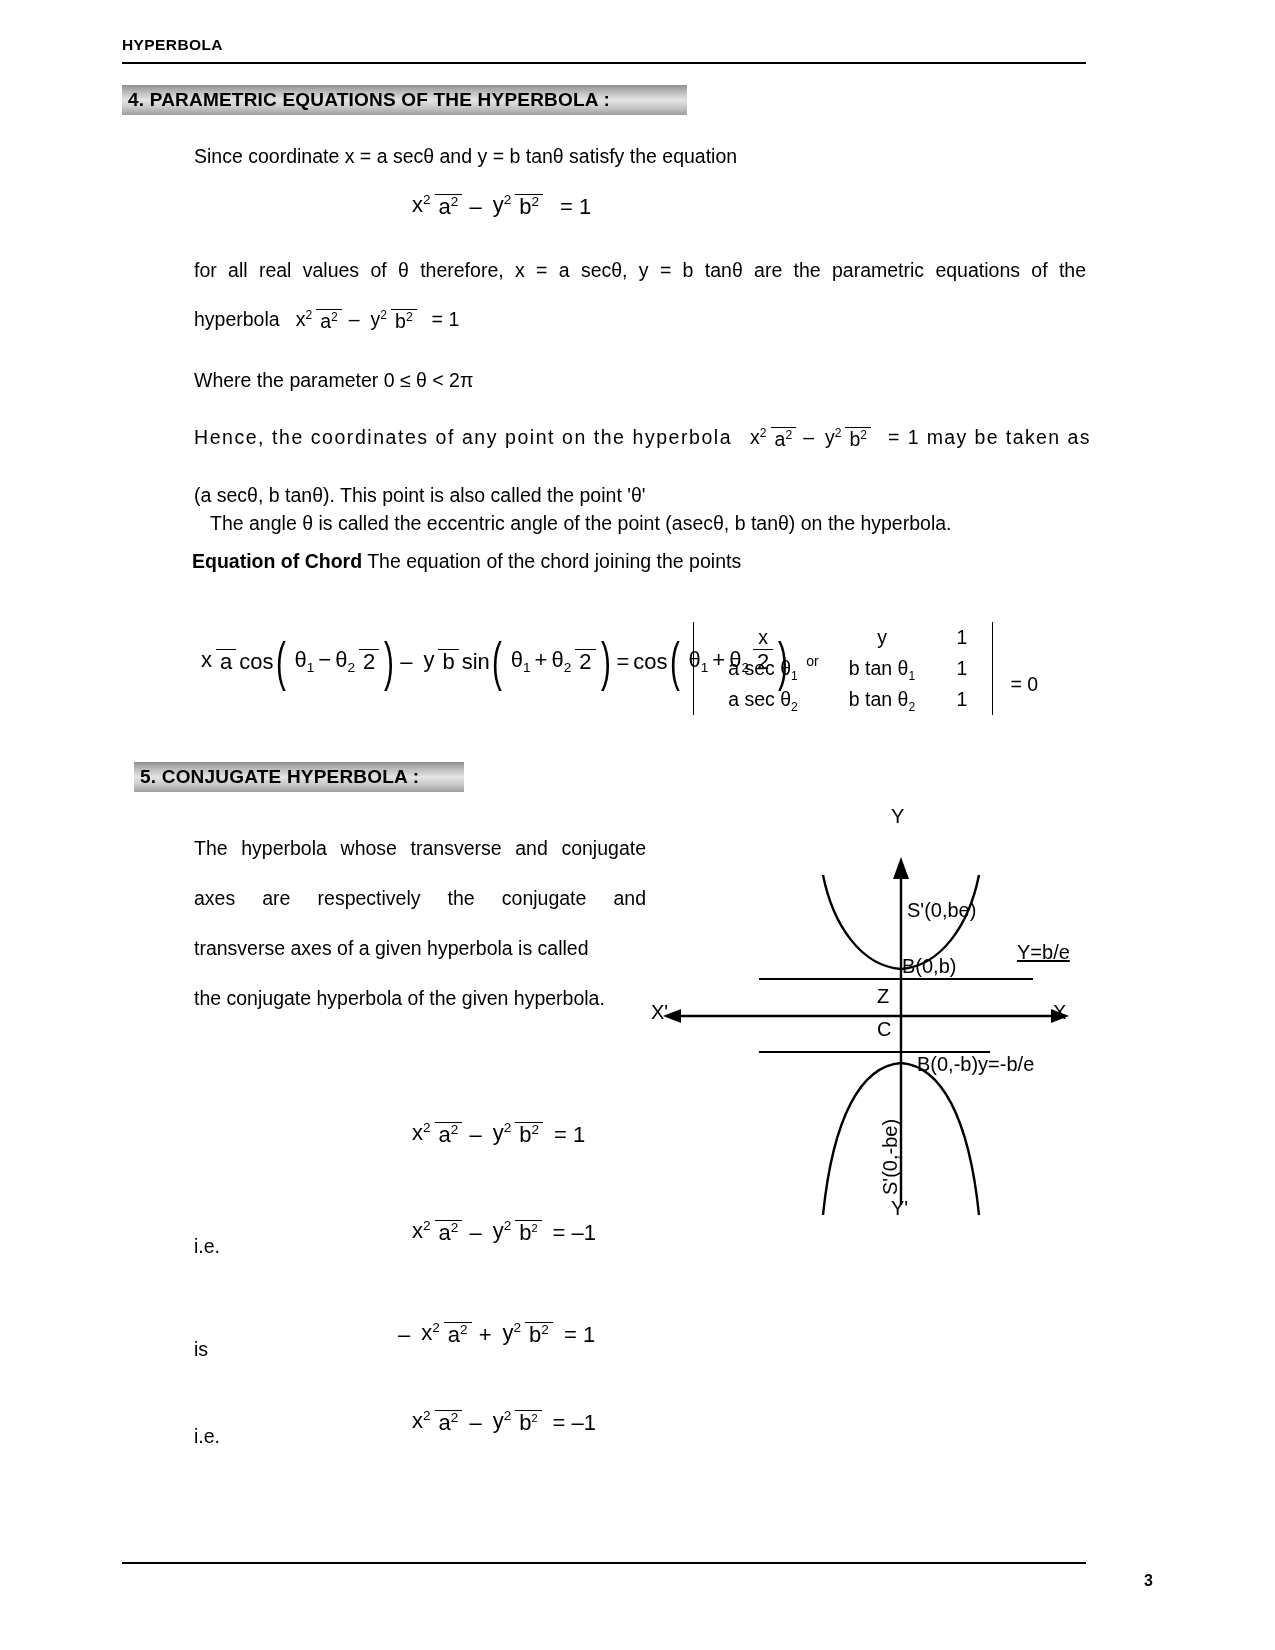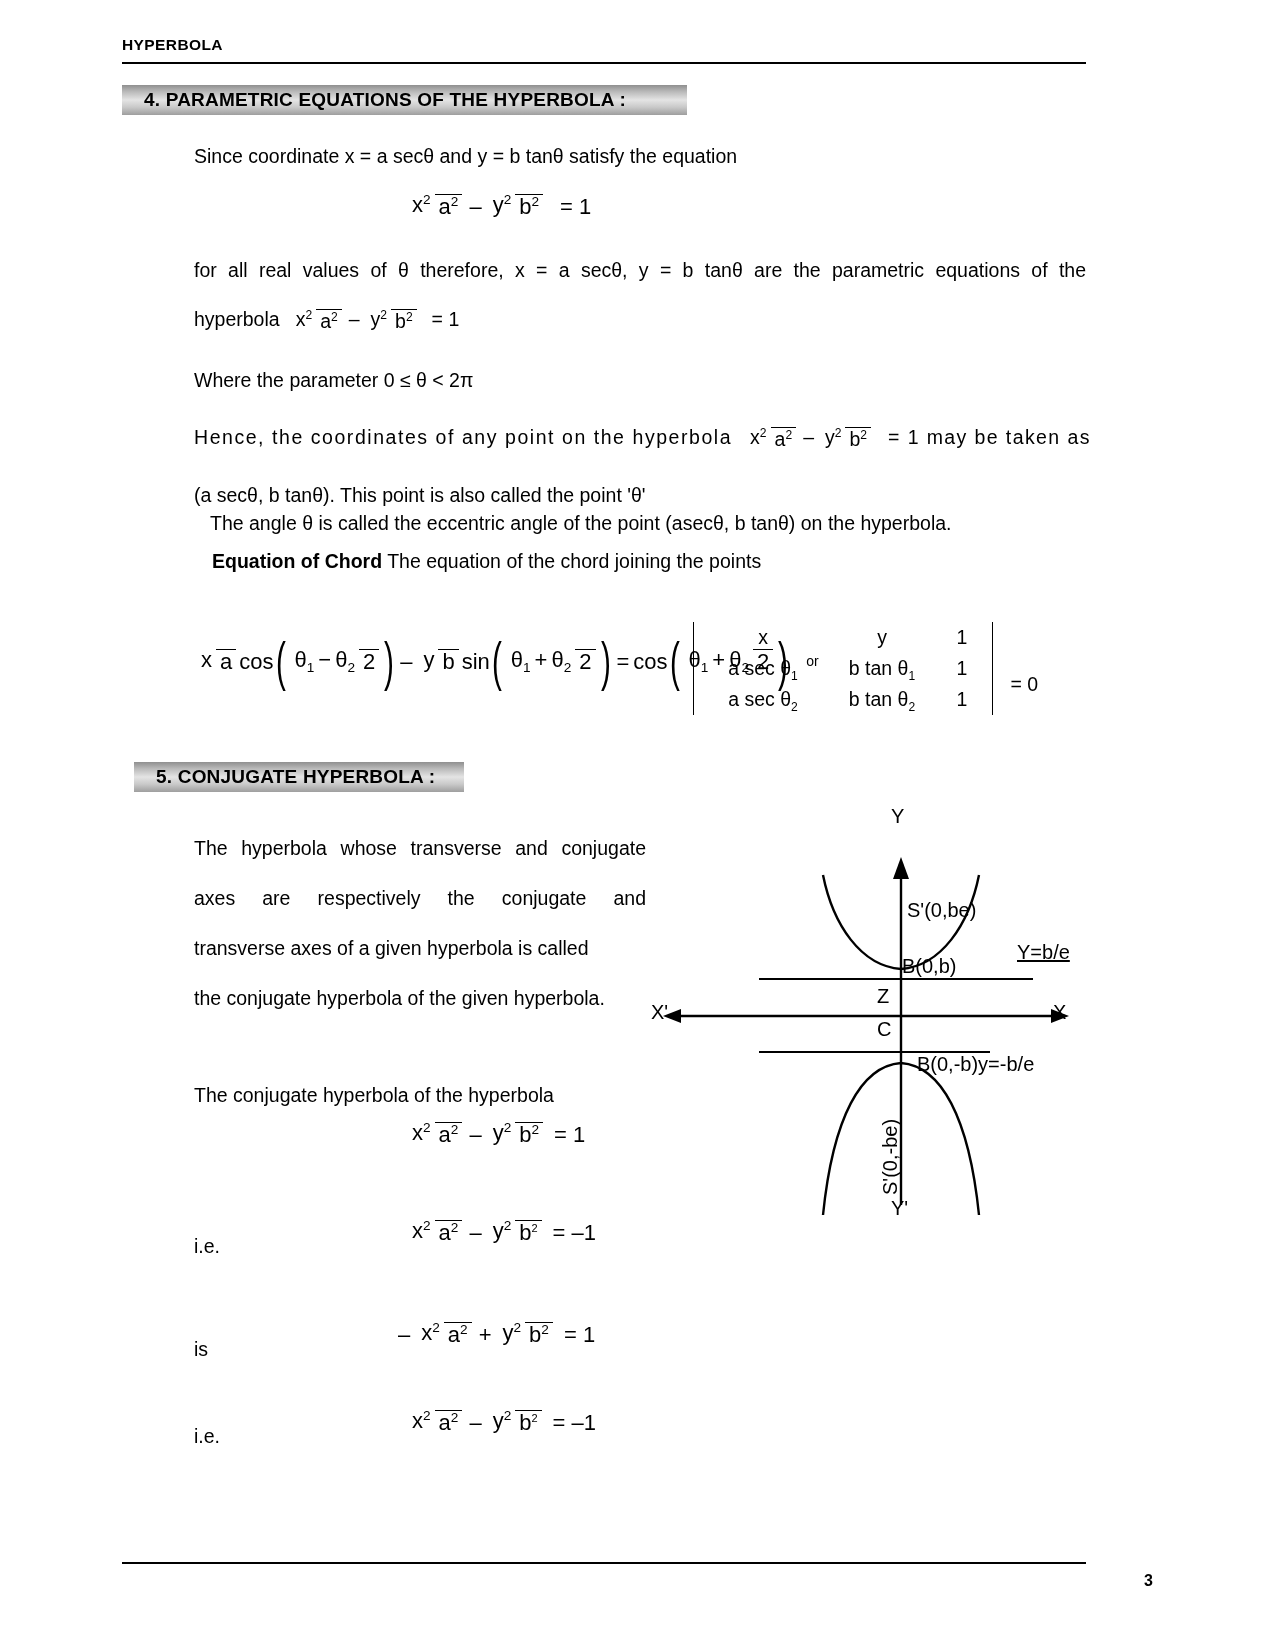--- a/index.html
+++ b/index.html
@@ -40,21 +40,21 @@
     border-top: 2.2px solid #000;
   }
 
   
   .sec-bar {
     position: absolute;
     height: 30px;
     background: linear-gradient(to bottom,#8f8f8f 0%, #b9b9b9 22%, #e4e4e4 50%, #c9c9c9 74%, #9e9e9e 100%);
     display: flex;
     align-items: center;
-    padding-left: 22px;
+    padding-left: 6px;
     box-sizing: border-box;
   }
   .sec-bar span {
     font-size: 19px;
     font-weight: bold;
     letter-spacing: 0.2px;
     white-space: nowrap;
   }
 
   
@@ -230,21 +230,21 @@
         <span class="den"><span>b</span><sup class="e">2</sup></span>
       </span>
       <span style="margin-left:14px; letter-spacing:1.4px;">= 1 may be taken as</span>
     </span>
   </div>
 
   <div class="txt" style="left:194px; top:483px;">(a secθ, b tanθ). This point is also called the point 'θ'</div>
 
   <div class="txt" style="left:194px; top:511px;margin-left:16px;">The angle θ is called the eccentric angle of the point (asecθ, b tanθ) on the hyperbola.</div>
 
-  <div class="txt" style="left:212px; top:549px;">
+  <div class="txt" style="left:192px; top:549px;">
     <span class="b">Equation of Chord</span><span> The equation of the chord joining the points</span>
   </div>
 
 
   <div class="txt" style="left:194px; top:642px; font-size:22px;">
     <span class="mrow">
 
       <span class="frac">
         <span class="num">x</span>
         <span class="den">a</span>
@@ -346,21 +346,20 @@
     <div class="dlabel" style="left:-4px; top:196px;">X'</div>
     <div class="dlabel" style="left:252px; top:94px;">S'(0,be)</div>
     <div class="dlabel" style="left:247px; top:150px;">B(0,b)</div>
     <div class="dlabel" style="left:362px; top:136px;text-decoration:underline;">Y=b/e</div>
     <div class="dlabel" style="left:222px; top:180px;">Z</div>
     <div class="dlabel" style="left:222px; top:213px;">C</div>
     <div class="dlabel" style="left:262px; top:248px;">B(0,-b)y=-b/e</div>
     <div class="dlabel rot" style="left:224px; top:390px;">S'(0,-be)</div>
   </div>
 
-  <div class="txt" style="left:194px; top:1083px;">The conjugate hyperbola of the hyperbola</div>
 
   <div class="txt" style="left:405px; top:1118px; font-size:22px;">
     <span class="mrow">
       <span class="frac">
         <span class="num"><span>x</span><sup class="e">2</sup></span>
         <span class="den"><span>a</span><sup class="e">2</sup></span>
       </span>
       <span class="op">–</span>
       <span class="frac">
         <span class="num"><span>y</span><sup class="e">2</sup></span>

